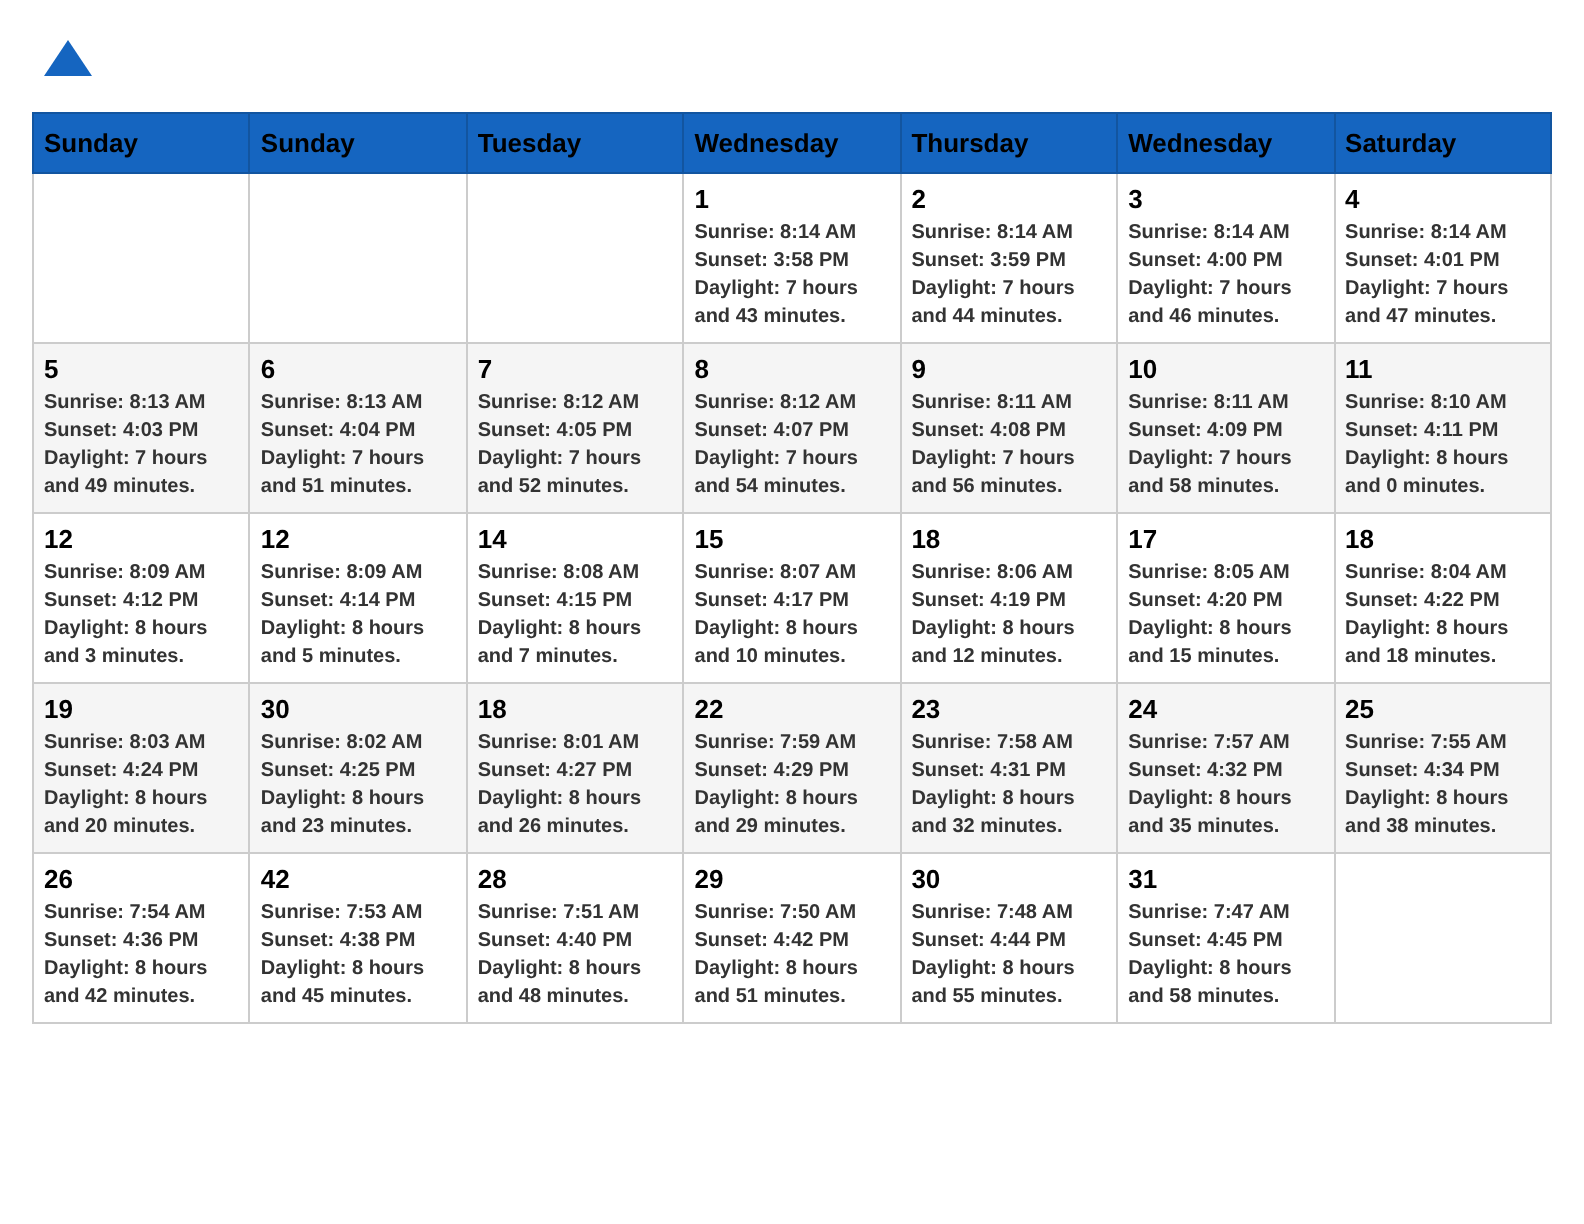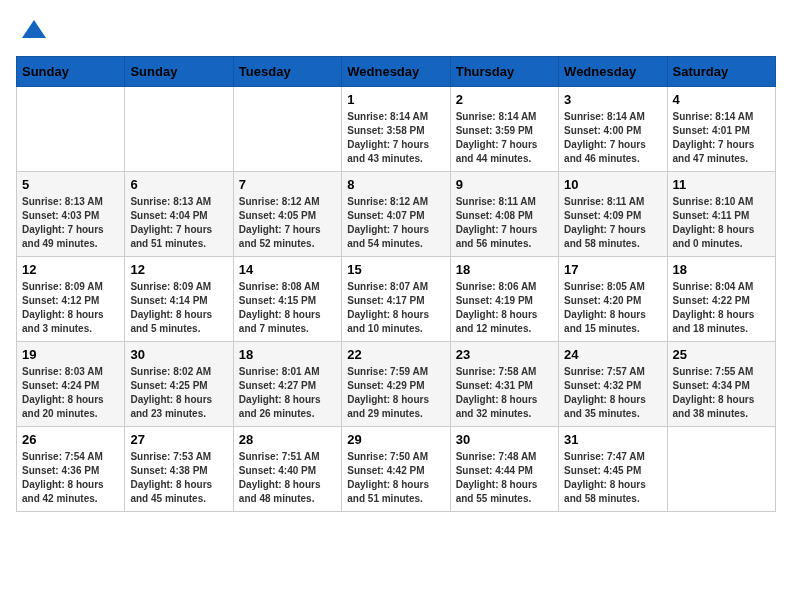--- a/index.html
+++ b/index.html
@@ -227,21 +227,21 @@
           <span class="day-number">25</span>
           <div class="day-info">Sunrise: 7:55 AM<br>Sunset: 4:34 PM<br>Daylight: 8 hours and 38 minutes.</div>
         </td>
       </tr>
       <tr>
         <td>
           <span class="day-number">26</span>
           <div class="day-info">Sunrise: 7:54 AM<br>Sunset: 4:36 PM<br>Daylight: 8 hours and 42 minutes.</div>
         </td>
         <td>
-          <span class="day-number">27</span>
+          <span class="day-number">42</span>
           <div class="day-info">Sunrise: 7:53 AM<br>Sunset: 4:38 PM<br>Daylight: 8 hours and 45 minutes.</div>
         </td>
         <td>
           <span class="day-number">28</span>
           <div class="day-info">Sunrise: 7:51 AM<br>Sunset: 4:40 PM<br>Daylight: 8 hours and 48 minutes.</div>
         </td>
         <td>
           <span class="day-number">29</span>
           <div class="day-info">Sunrise: 7:50 AM<br>Sunset: 4:42 PM<br>Daylight: 8 hours and 51 minutes.</div>
         </td>

